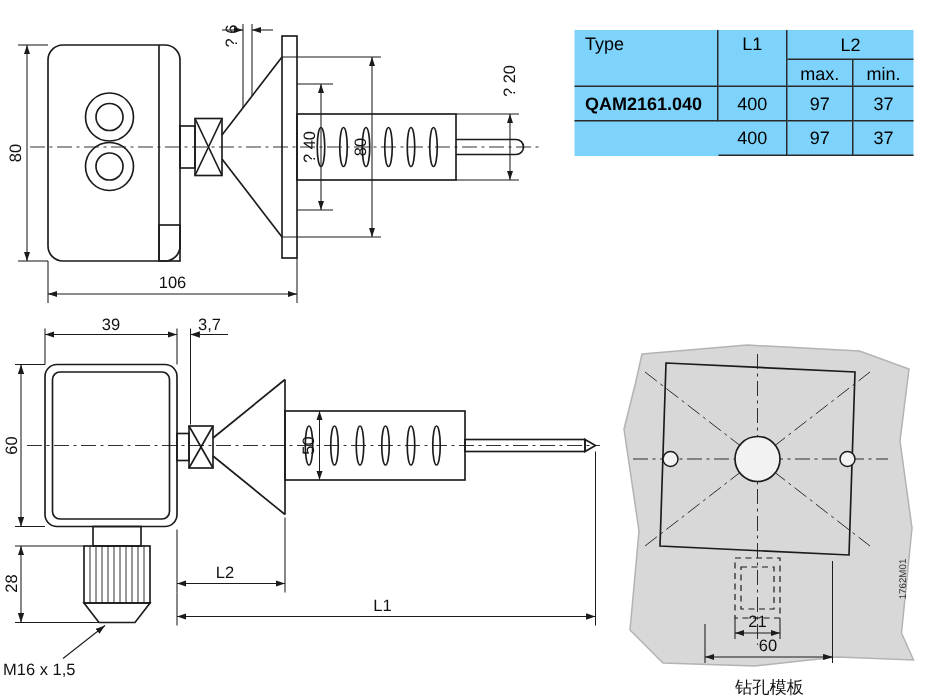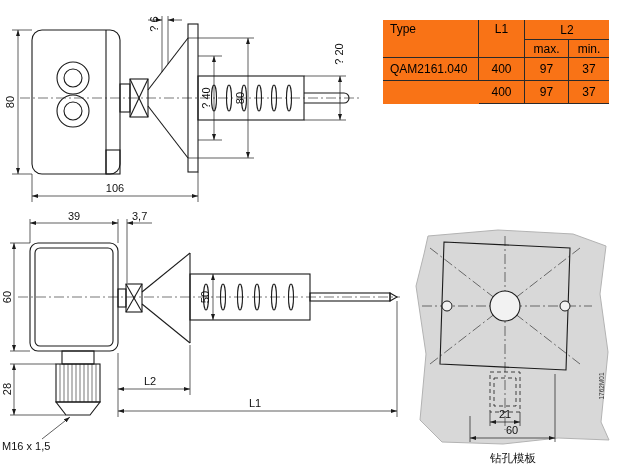--- a/index.html
+++ b/index.html
@@ -7,27 +7,27 @@
   #screen{position:relative;width:620px;height:464px;background:#fff;overflow:hidden}
   .abs{position:absolute}
   svg{display:block;overflow:visible}
   .part{fill:none;stroke:#1b1b1b;stroke-width:1.1}
   .ext,.dl,.ldr{stroke:#1b1b1b;stroke-width:.7;fill:none}
   .cl{stroke:#1b1b1b;stroke-width:.6;stroke-dasharray:10 3 2 3;fill:none}
   .dash{stroke:#1b1b1b;stroke-width:.8;stroke-dasharray:4 3;fill:none}
   text.dim{font:11px "Liberation Sans",sans-serif;fill:#111}
   text.tiny{font:6.5px "Liberation Sans",sans-serif;fill:#333}
   
-  .tbl{display:grid;grid-template-columns:96px 46px 44px 40px;grid-template-rows:20px 18px 23px 23px;font-size:12px;color:#000;background:#f97316}
+  .tbl{display:grid;grid-template-columns:96px 46px 44px 40px;grid-template-rows:20px 18px 23px 23px;font-size:12px;color:#000;background:#7dd3fc}
   .c{padding:1px 7px;display:flex;align-items:center;white-space:nowrap}
   .top{align-items:flex-start;padding-top:2px}
   .ctr{justify-content:center}
   .br{border-right:1px solid #2a2a2a}
   .bb{border-bottom:1px solid #2a2a2a}
-  .b{font-weight:normal}
+  .b{font-weight:bold}
   .caption{font-size:11.5px;color:#111;text-align:center}
 </style>
 </head>
 <body>
 
 <div id="screen">
 
   <svg class="abs" style="left:2px;top:4px" width="368" height="210" viewBox="0 0 368 210">
     <defs>
       <marker id="arrA" markerWidth="9" markerHeight="6" refX="9" refY="3" orient="auto-start-reverse">

